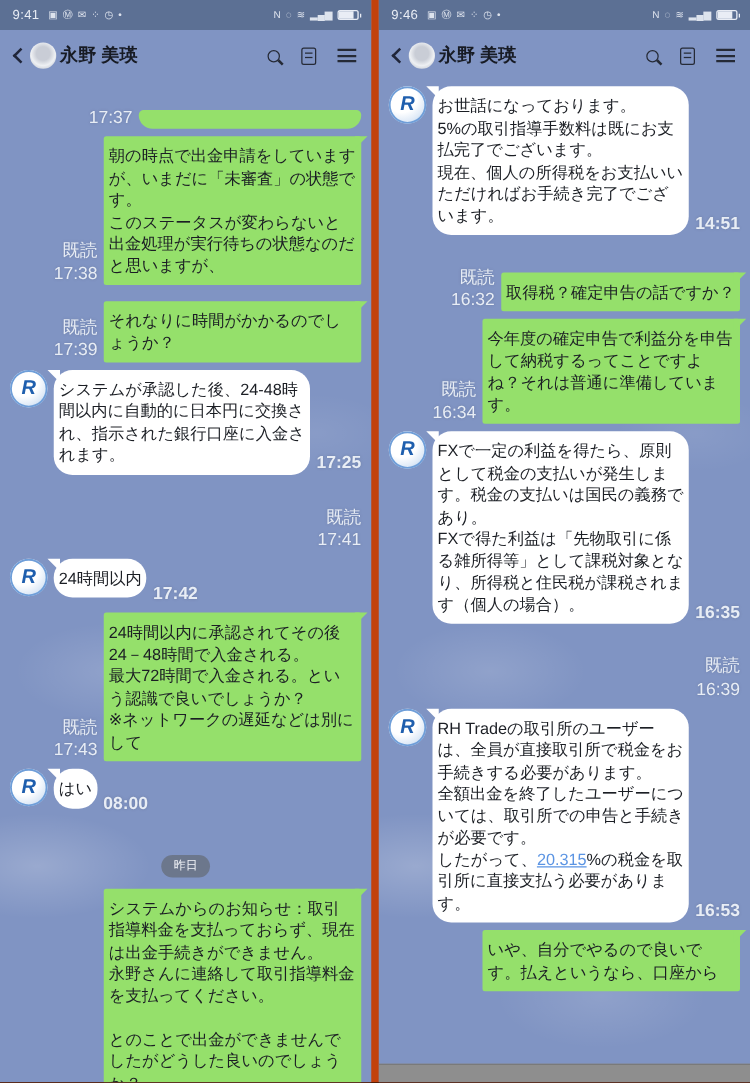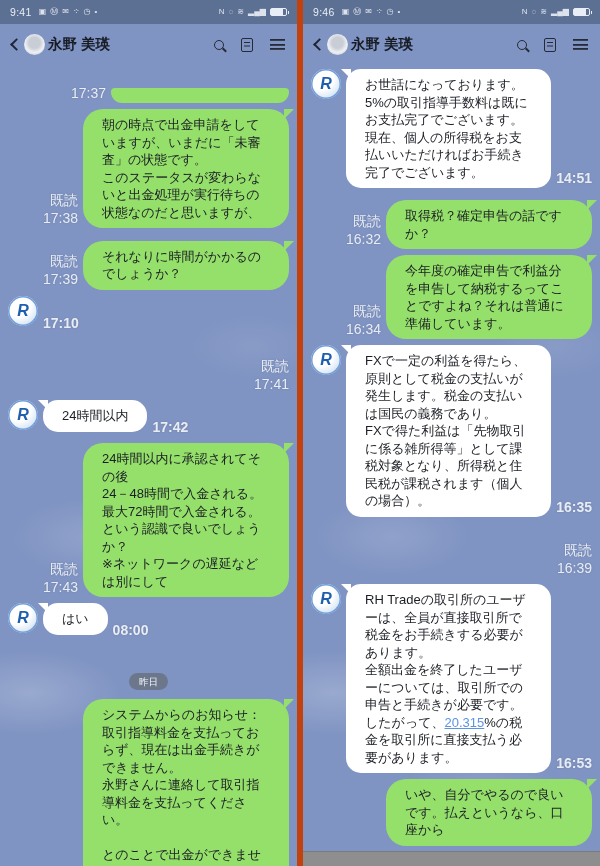--- a/index.html
+++ b/index.html
@@ -49,23 +49,23 @@
     border-top:1px solid #7a7a7a;}
   .row{display:flex;gap:5px;}
   .row.sent{justify-content:flex-end;align-items:flex-end;}
   .row.received{justify-content:flex-start;align-items:flex-start;}
   .row.date{justify-content:center;padding:3px 0;margin-top:23px;}
   .pill{background:rgba(104,112,128,.82);color:#f2f4f8;font-size:9.5px;line-height:1;
     padding:4px 10px;border-radius:10px;}
   .meta{font-size:14px;color:rgba(238,242,249,.95);line-height:1.3;text-align:right;
     padding-bottom:1px;flex:0 0 auto;text-shadow:0 0 2px rgba(70,82,110,.35);margin-top:18px;}
   .row.received .meta{text-align:left;align-self:flex-end;font-weight:bold;}
-  .bubble{position:relative;max-width:206px;padding:7px 19px;font-size:13px;line-height:17.5px;
+  .bubble{position:relative;max-width:206px;padding:7px 4px;font-size:13px;line-height:17.5px;
     color:#1b1e24;white-space:pre-wrap;overflow-wrap:break-word;}
-  .sent-bubble{background:var(--sent,#95e06b);border-radius:20px;}
+  .sent-bubble{background:var(--sent,#95e06b);border-radius:2px;}
   .sent-bubble::before{content:"";position:absolute;top:0;right:-5px;border-style:solid;
     border-width:0 0 10px 10px;border-color:transparent transparent transparent var(--sent,#95e06b);}
   .recv-bubble{background:var(--recv,#ffffff);border-radius:15px;}
   .recv-bubble::before{content:"";position:absolute;top:0;left:-5px;border-style:solid;
     border-width:0 10px 10px 0;border-color:transparent var(--recv,#ffffff) transparent transparent;}
   .avatar{width:30px;height:30px;border-radius:50%;flex:0 0 auto;display:flex;align-items:center;
     justify-content:center;font-weight:bold;font-style:italic;font-size:16px;color:#1f5fae;
     background:radial-gradient(circle at 35% 30%, #ffffff 0 42%, #dfeaf7 68%, #9abfe8 100%);
     box-shadow:inset 0 0 0 1.5px #6f9ed8;}
   .row.clip-top{margin-top:-3px;}
@@ -116,21 +116,22 @@
           <div class="meta">既読<br>17:38</div>
           <div class="bubble sent-bubble">朝の時点で出金申請をしていますが、いまだに「未審査」の状態です。
 このステータスが変わらないと出金処理が実行待ちの状態なのだと思いますが、</div>
         </div>
         <div class="row sent">
           <div class="meta">既読<br>17:39</div>
           <div class="bubble sent-bubble">それなりに時間がかかるのでしょうか？</div>
         </div>
         <div class="row received">
           <div class="avatar">R</div>
-          <div class="meta">17:10</div>
+          <div class="bubble recv-bubble">システムが承認した後、24-48時間以内に自動的に日本円に交換され、指示された銀行口座に入金されます。</div>
+          <div class="meta">17:25</div>
         </div>
         <div class="row sent">
           <div class="meta">既読<br>17:41</div>
         </div>
         <div class="row received">
           <div class="avatar">R</div>
           <div class="bubble recv-bubble">24時間以内</div>
           <div class="meta">17:42</div>
         </div>
         <div class="row sent">

